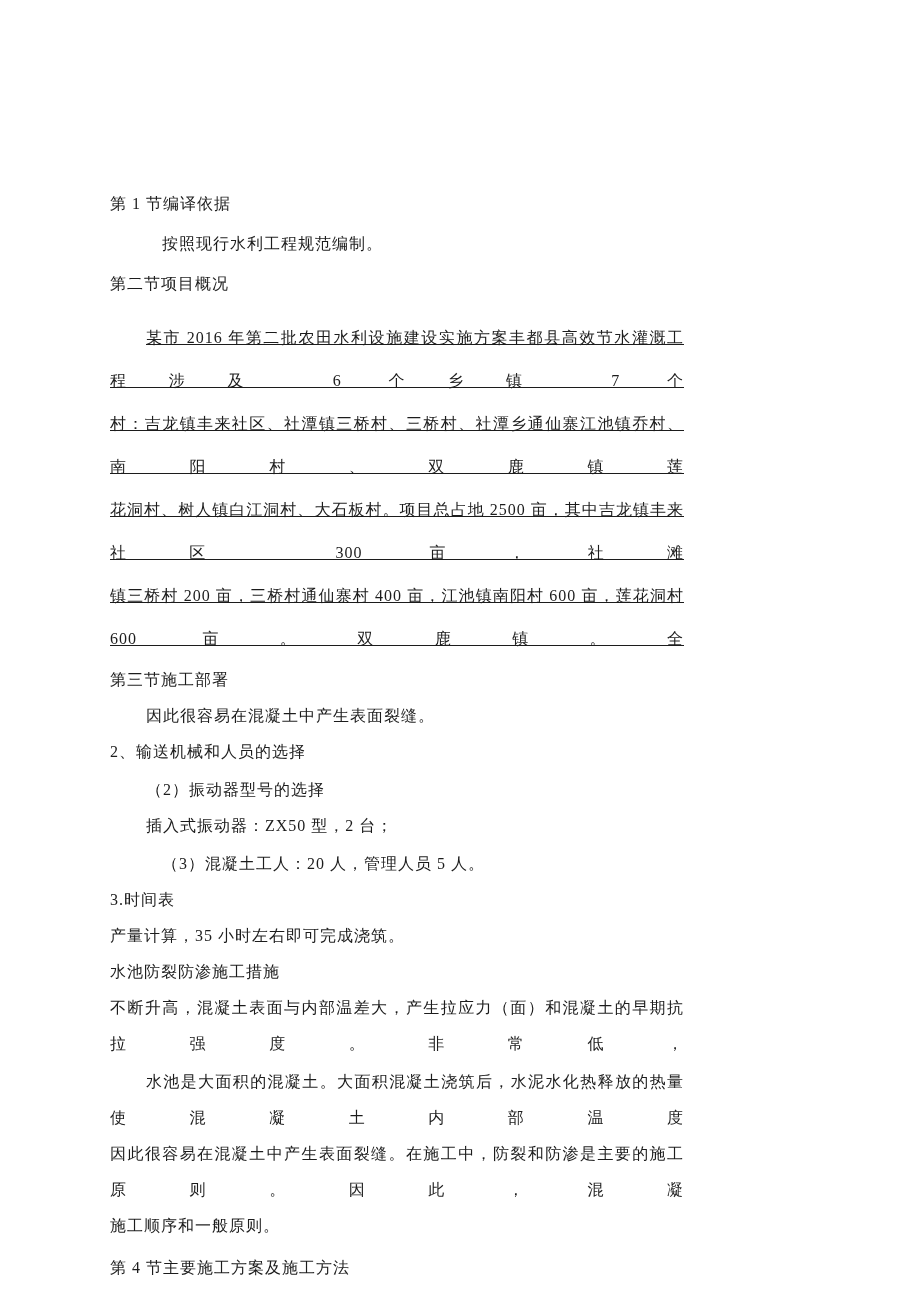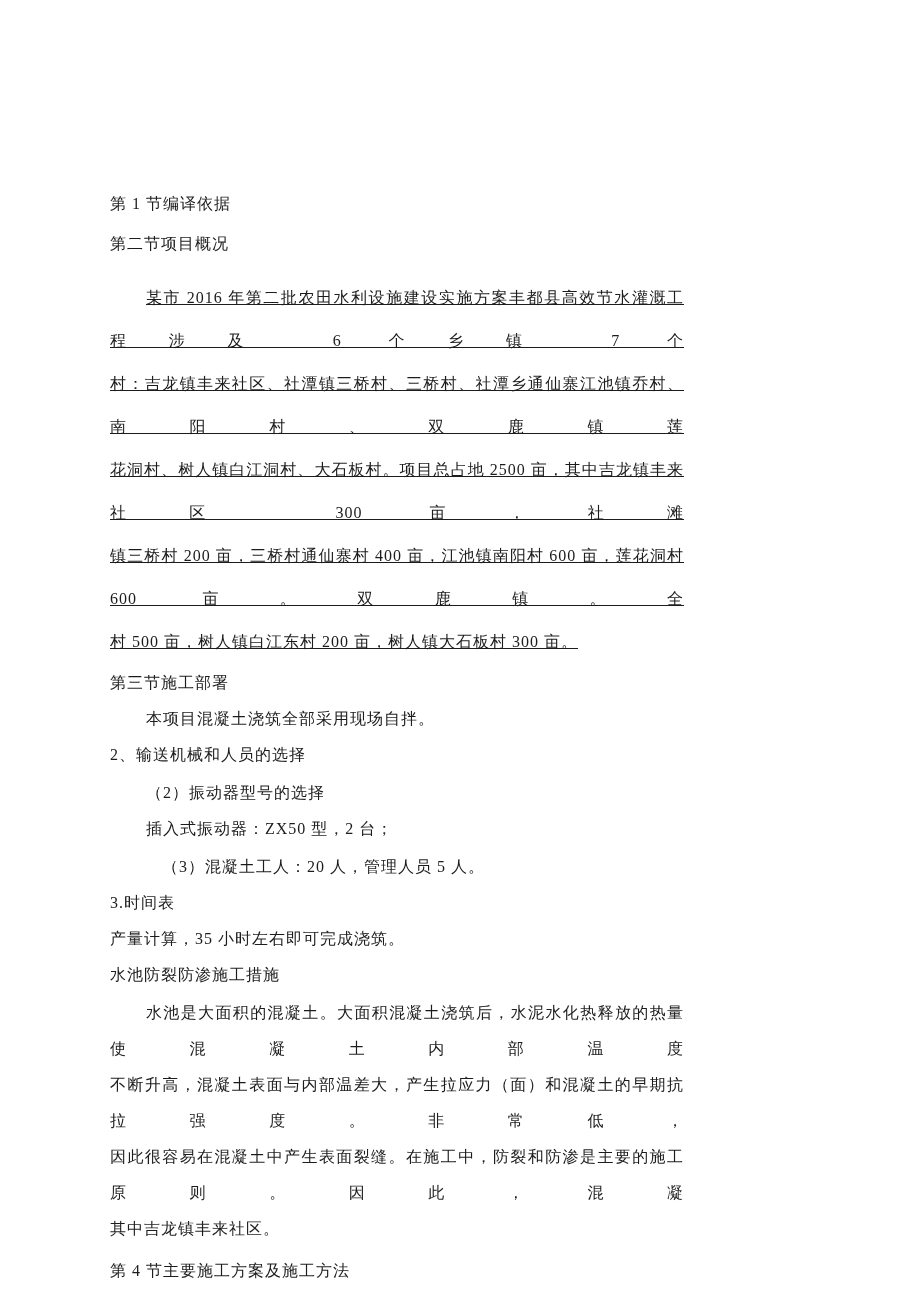--- a/index.html
+++ b/index.html
@@ -38,36 +38,36 @@
   .mt2  { margin-top: 2px; }
   .mt4  { margin-top: 4px; }
   .mt6  { margin-top: 6px; }
   .mt14 { margin-top: 14px; }
 </style>
 </head>
 <body>
 
 <div class="doc">
   <div class="ln">第 1 节编译依据</div>
+  <div class="ln ind2 mt4">按照现行水利工程规范编制。</div>
   <div class="ln mt4">第二节项目概况</div>
 
   <div class="ln wide ind1 fill mt14">某市 2016 年第二批农田水利设施建设实施方案丰都县高效节水灌溉工程涉及 6 个乡镇 7 个</div>
   <div class="ln wide fill">村：吉龙镇丰来社区、社潭镇三桥村、三桥村、社潭乡通仙寨江池镇乔村、南阳村、双鹿镇莲</div>
   <div class="ln wide fill">花洞村、树人镇白江洞村、大石板村。项目总占地 2500 亩，其中吉龙镇丰来社区 300 亩，社滩</div>
   <div class="ln wide fill">镇三桥村 200 亩，三桥村通仙寨村 400 亩，江池镇南阳村 600 亩，莲花洞村 600 亩。双鹿镇。全</div>
-  <div class="ln wide">村 500 亩，树人镇白江东村 200 亩，树人镇大石板村 300 亩。</div>
 
   <div class="ln mt2">第三节施工部署</div>
-  <div class="ln ind1">本项目混凝土浇筑全部采用现场自拌。</div>
+  <div class="ln ind1">因此很容易在混凝土中产生表面裂缝。</div>
   <div class="ln">2、输送机械和人员的选择</div>
   <div class="ln ind1 mt2">（2）振动器型号的选择</div>
   <div class="ln ind1">插入式振动器：ZX50 型，2 台；</div>
   <div class="ln ind2 mt2">（3）混凝土工人：20 人，管理人员 5 人。</div>
   <div class="ln">3.时间表</div>
   <div class="ln">产量计算，35 小时左右即可完成浇筑。</div>
   <div class="ln">水池防裂防渗施工措施</div>
+  <div class="ln fill">不断升高，混凝土表面与内部温差大，产生拉应力（面）和混凝土的早期抗拉强度。非常低，</div>
   <div class="ln ind1 fill mt2">水池是大面积的混凝土。大面积混凝土浇筑后，水泥水化热释放的热量使混凝土内部温度</div>
-  <div class="ln fill">不断升高，混凝土表面与内部温差大，产生拉应力（面）和混凝土的早期抗拉强度。非常低，</div>
   <div class="ln fill">因此很容易在混凝土中产生表面裂缝。在施工中，防裂和防渗是主要的施工原则。因此，混凝</div>
-  <div class="ln">其中吉龙镇丰来社区。</div>
+  <div class="ln">施工顺序和一般原则。</div>
 
   <div class="ln mt6">第 4 节主要施工方案及施工方法</div>
 </div>
 
 </body></html>

